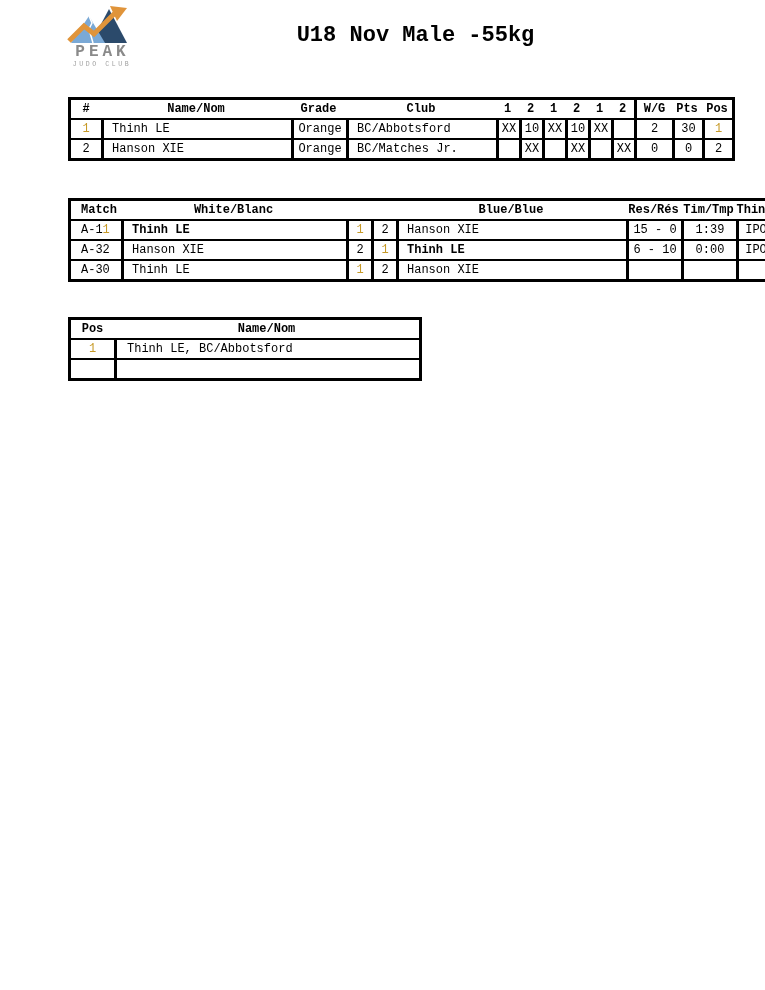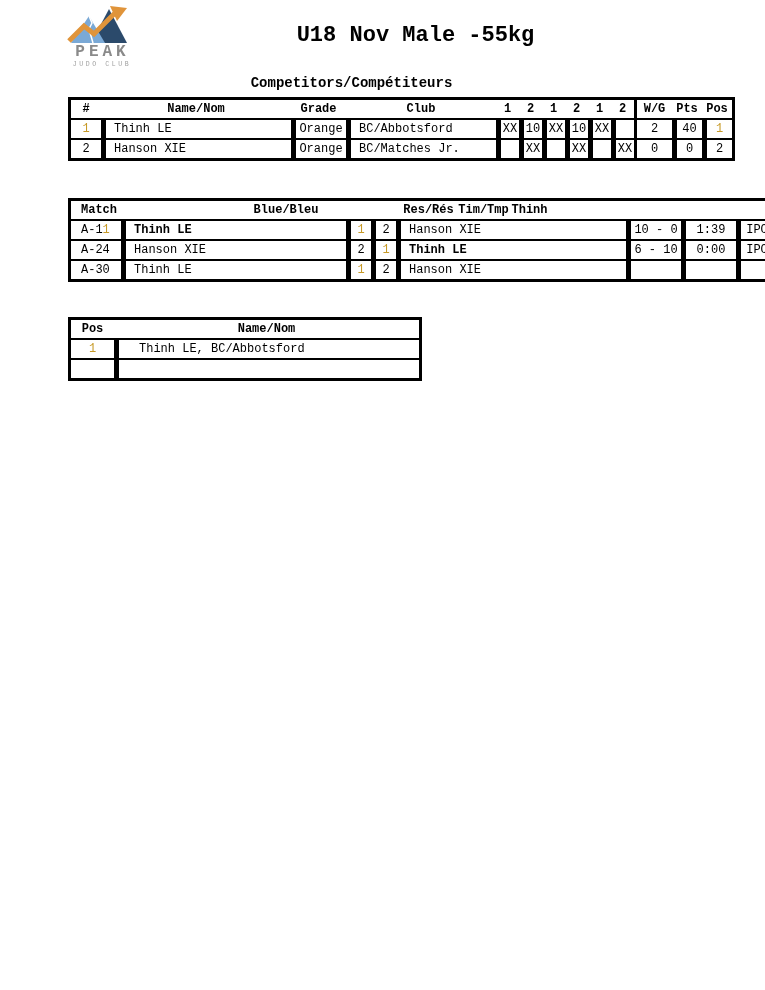--- a/index.html
+++ b/index.html
@@ -23,21 +23,21 @@
   .h-res{top:297px;left:35px;width:348px;}
 
   
   .tbl{position:absolute;display:flex;flex-direction:column;border:3px solid #000;background:#fff;}
   .trow{display:flex;height:18px;line-height:18px;font-size:12px;}
   .trow + .trow{border-top:2px solid #000;}
   .trow.hdr{font-weight:bold;}
   .cell{box-sizing:border-box;overflow:hidden;white-space:nowrap;}
   .ctr{text-align:center;}
   .lpad{padding-left:8px;}
-  .data .bl{border-left:5px solid #000000;}
+  .data .bl{border-left:3px solid #000000;}
   .vdiv{width:3px;background:#000;}
   .gold{color:#c79a28;}
   .bold{font-weight:bold;}
 
   
   .t-comp{top:97px;left:35px;}
   .w-num{width:30px;}  .w-name{width:190px;} .w-grade{width:55px;}
   .w-club{width:150px;} .w-sc{width:23px;} .w-wg{width:35px;}
   .w-pts{width:30px;}  .w-pos{width:30px;}
 
@@ -63,21 +63,20 @@
       <polyline points="24,11 27,18 24,24 28,38" fill="none" stroke="#ffffff" stroke-width="1.5"></polyline>
       <polyline points="4,36 19,21 29,29 50,8" fill="none" stroke="#e0943a" stroke-width="5"></polyline>
       <polygon points="45,1 62,3 52,16" fill="#e0943a"></polygon>
     </svg>
     <div class="logo-name">PEAK</div>
     <div class="logo-sub">JUDO CLUB</div>
   </div>
 
   <h1 class="title">U18 Nov Male -55kg</h1>
 
-  <h2 class="sec-h h-comp">Competitors/Compétiteurs</h2>
 
   <div class="tbl t-comp">
     <div class="trow hdr">
       <div class="cell w-num ctr">#</div>
       <div class="cell w-name ctr">Name/Nom</div>
       <div class="cell w-grade ctr">Grade</div>
       <div class="cell w-club ctr">Club</div>
       <div class="cell w-sc ctr">1</div>
       <div class="cell w-sc ctr">2</div>
       <div class="cell w-sc ctr">1</div>
@@ -96,21 +95,21 @@
       <div class="cell w-grade ctr bl">Orange</div>
       <div class="cell w-club lpad bl">BC/Abbotsford</div>
       <div class="cell w-sc ctr bl">XX</div>
       <div class="cell w-sc ctr bl">10</div>
       <div class="cell w-sc ctr bl">XX</div>
       <div class="cell w-sc ctr bl">10</div>
       <div class="cell w-sc ctr bl">XX</div>
       <div class="cell w-sc ctr bl"></div>
       <div class="vdiv"></div>
       <div class="cell w-wg ctr">2</div>
-      <div class="cell w-pts ctr bl">40</div>
+      <div class="cell w-pts ctr bl">30</div>
       <div class="cell w-pos ctr bl gold">1</div>
     </div>
 
     <div class="trow data">
       <div class="cell w-num ctr">2</div>
       <div class="cell w-name lpad bl">Hanson XIE</div>
       <div class="cell w-grade ctr bl">Orange</div>
       <div class="cell w-club lpad bl">BC/Matches Jr.</div>
       <div class="cell w-sc ctr bl"></div>
       <div class="cell w-sc ctr bl">XX</div>
@@ -122,41 +121,42 @@
       <div class="cell w-wg ctr">0</div>
       <div class="cell w-pts ctr bl">0</div>
       <div class="cell w-pos ctr bl">2</div>
     </div>
   </div>
 
 
   <div class="tbl t-match">
     <div class="trow hdr">
       <div class="cell m-match">Match</div>
+      <div class="cell m-white ctr">White/Blanc</div>
       <div class="cell m-n"></div>
       <div class="cell m-n"></div>
-      <div class="cell m-blue ctr">Blue/Bleu</div>
+      <div class="cell m-blue ctr">Blue/Blue</div>
       <div class="cell m-res ctr">Res/Rés</div>
       <div class="cell m-tim ctr">Tim/Tmp</div>
       <div class="cell m-code ctr">Thinh</div>
     </div>
 
     <div class="trow data">
       <div class="cell m-match"><span>A-1</span><span class="gold">1</span></div>
       <div class="cell m-white lpad bl bold">Thinh LE</div>
       <div class="cell m-n ctr bl gold">1</div>
       <div class="cell m-n ctr bl">2</div>
       <div class="cell m-blue lpad bl">Hanson XIE</div>
-      <div class="cell m-res ctr bl">10 - 0</div>
+      <div class="cell m-res ctr bl">15 - 0</div>
       <div class="cell m-tim ctr bl">1:39</div>
       <div class="cell m-code ctr bl">IPO</div>
     </div>
 
     <div class="trow data">
-      <div class="cell m-match"><span>A-24</span><span class="gold"></span></div>
+      <div class="cell m-match"><span>A-32</span><span class="gold"></span></div>
       <div class="cell m-white lpad bl">Hanson XIE</div>
       <div class="cell m-n ctr bl">2</div>
       <div class="cell m-n ctr bl gold">1</div>
       <div class="cell m-blue lpad bl bold">Thinh LE</div>
       <div class="cell m-res ctr bl">6 - 10</div>
       <div class="cell m-tim ctr bl">0:00</div>
       <div class="cell m-code ctr bl">IPO</div>
     </div>
 
     <div class="trow data">
@@ -172,21 +172,21 @@
   </div>
 
 
   <div class="tbl t-res">
     <div class="trow hdr">
       <div class="cell r-pos ctr">Pos</div>
       <div class="cell r-name ctr">Name/Nom</div>
     </div>
     <div class="trow data">
       <div class="cell r-pos ctr gold">1</div>
-      <div class="cell r-name bl" style="padding-left:20px">Thinh LE, BC/Abbotsford</div>
+      <div class="cell r-name bl" style="padding-left:10px">Thinh LE, BC/Abbotsford</div>
     </div>
     <div class="trow data">
       <div class="cell r-pos ctr"></div>
       <div class="cell r-name bl" style="padding-left:10px"></div>
     </div>
   </div>
 
 </div>
 
 </body></html>

